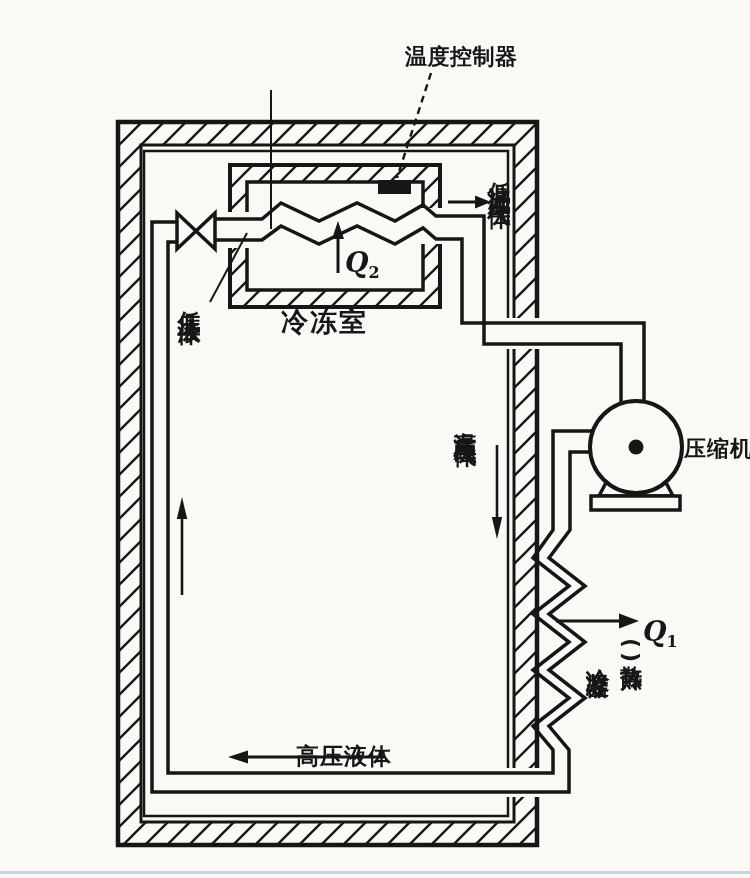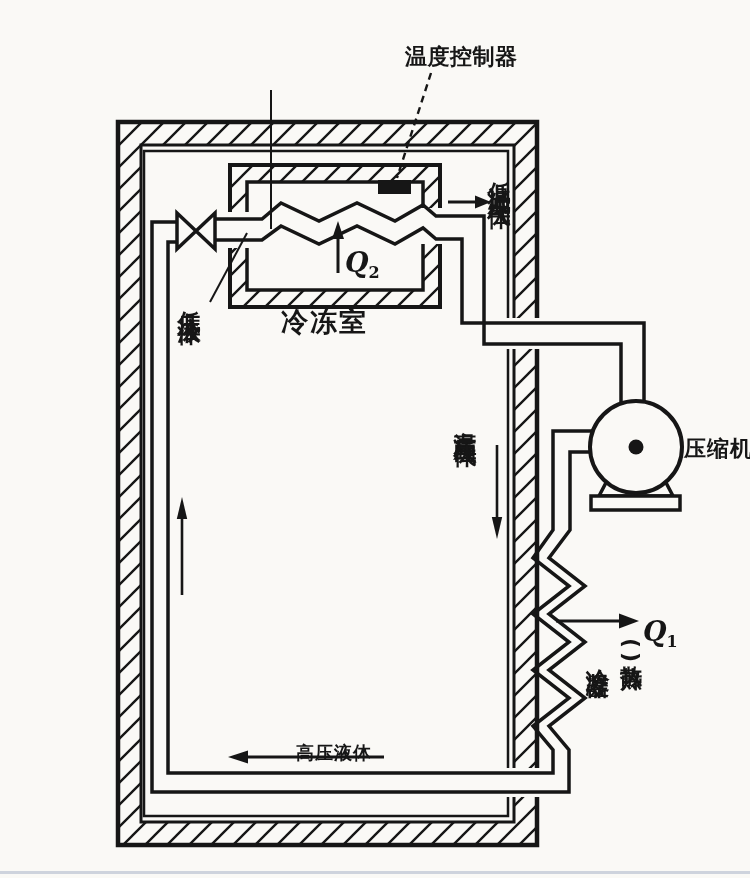--- a/index.html
+++ b/index.html
@@ -138,20 +138,20 @@
   <div class="lbl" style="left:281px;top:306px;font-size:27px;letter-spacing:2px;">冷冻室</div>
 
   <div class="lbl vtext" style="left:452px;top:412px;font-size:23px;letter-spacing:3px;">高温高压气体</div>
 
   <div class="lbl" style="left:684px;top:436px;font-size:22px;letter-spacing:1px;">压缩机</div>
 
   <div class="lbl vtext" style="left:583px;top:650px;font-size:24px;letter-spacing:3px;">冷凝器</div>
 
   <div class="lbl vtext" style="left:619px;top:638px;font-size:22px;letter-spacing:1px;">(散热片)</div>
 
-  <div class="lbl" style="left:296px;top:743px;font-size:18px;letter-spacing:1px;">高压液体</div>
+  <div class="lbl" style="left:296px;top:743px;font-size:23px;letter-spacing:1px;">高压液体</div>
 
   <div class="lbl qlbl" style="left:345px;top:247px;"><span>Q</span><sub>2</sub></div>
 
   <div class="lbl qlbl" style="left:643px;top:604px;margin-top:12px;"><span>Q</span><sub>1</sub></div>
 
   <div id="edge-strip"></div>
 </div>
 
 </body></html>

